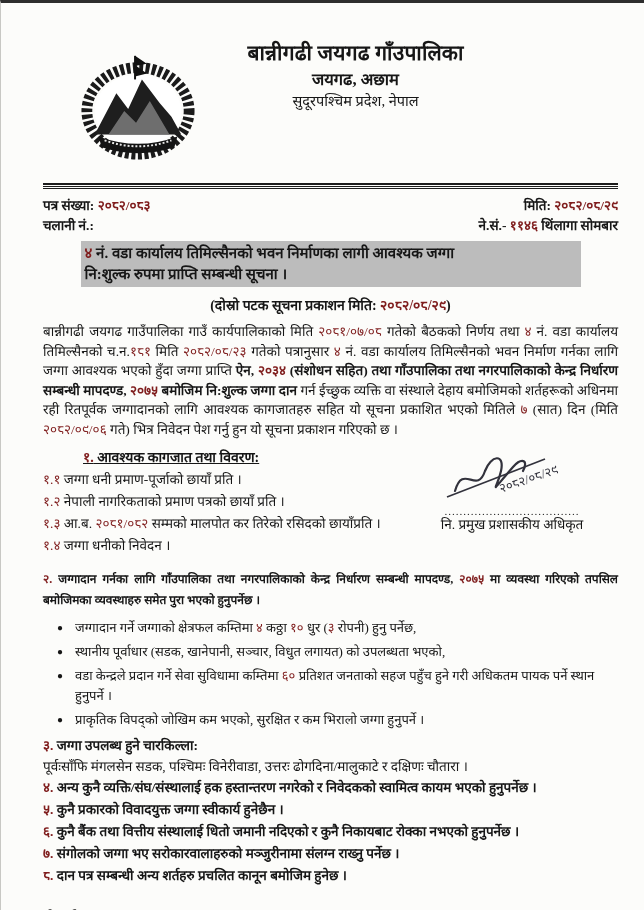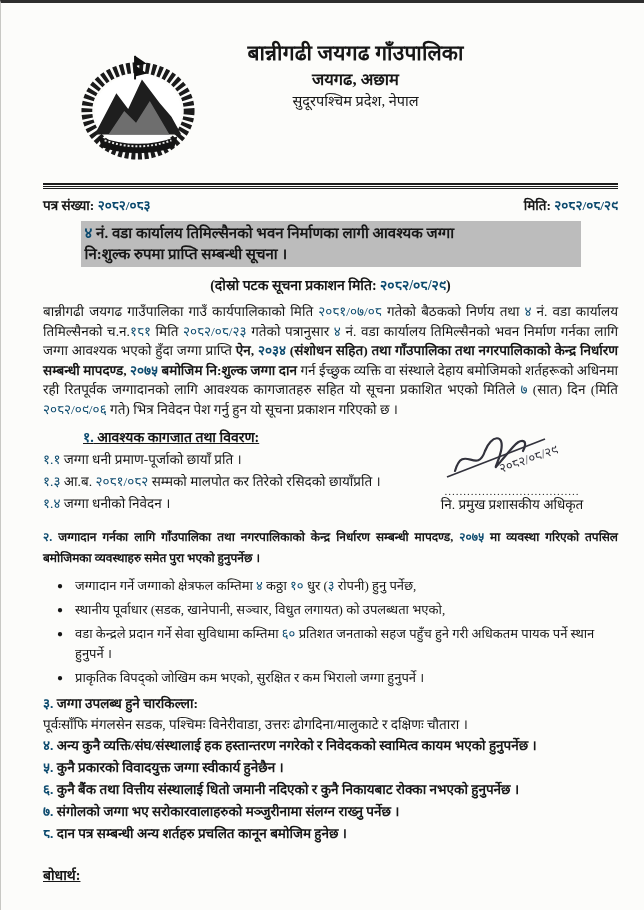--- a/index.html
+++ b/index.html
@@ -30,21 +30,21 @@
   
   .notice-box{
     background:#bcbcbc;margin:5px auto 0 auto;width:492px;
     text-align:left;font-weight:bold;font-size:15px;line-height:21px;padding:2px 4px;
   }
   .publish-line{text-align:center;font-weight:bold;font-size:14px;margin-top:9px;line-height:20px;}
   
   .body-par{margin:6px 0 0 0;font-size:13.5px;line-height:19.5px;text-align:justify;}
   
   .s-b{font-weight:bold;}
-  .s-r{color:#0c4a6e;}
+  .s-r{color:#7f1d1d;}
   
   .mid{display:flex;margin-top:8px;}
   .left-col{flex:1;min-width:0;}
   .sec-head{font-size:14px;font-weight:bold;text-decoration:underline;line-height:22px;margin-left:40px;}
   .doc-item{font-size:13.5px;line-height:22px;}
   .sig{width:212px;text-align:center;position:relative;padding-top:2px;}
   .sig svg{display:block;margin:0 auto;}
   .sig .dots{font-size:11px;letter-spacing:1px;line-height:8px;color:#222;}
   .sig .name{font-size:14px;line-height:19px;margin-top:2px;}
   .sig .title{font-size:13.5px;line-height:19px;}
@@ -90,34 +90,39 @@
         <i></i>
         <i></i>
         <i></i>
       </div>
 
     <div class="meta">
       <div class="row">
         <div><span class="s-b">पत्र संख्या: </span><span class="s-r">२०८२/०८३</span></div>
         <div><span class="s-b">मिति: </span><span class="s-r">२०८२/०८/२९</span></div>
       </div>
+      <div class="row">
+        <div><span class="s-b">चलानी नं.:</span></div>
+        <div><span class="s-b">ने.सं.- </span><span class="s-r">११४६</span><span class="s-b"> थिंलागा सोमबार</span></div>
+      </div>
     </div>
 
     <div class="notice-box">
       <div><span class="s-r s-b">४</span><span class="s-b"> नं. वडा कार्यालय तिमिल्सैनको भवन निर्माणका लागी आवश्यक जग्गा</span></div>
       <div><span class="s-b">नि:शुल्क रुपमा प्राप्ति सम्बन्धी सूचना ।</span></div>
     </div>
     <div class="publish-line"><span class="s-b">(दोस्रो पटक सूचना प्रकाशन मिति: </span><span class="s-r s-b">२०८२/०८/२९</span><span class="s-b">)</span></div>
 
     <p class="body-par"><span>बान्नीगढी जयगढ गाउँपालिका गाउँ कार्यपालिकाको मिति </span><span class="s-r">२०८१/०७/०८</span><span> गतेको बैठकको निर्णय तथा </span><span class="s-r">४</span><span> नं. वडा कार्यालय तिमिल्सैनको च.न.</span><span class="s-r">१८१</span><span> मिति </span><span class="s-r">२०८२/०८/२३</span><span> गतेको पत्रानुसार </span><span class="s-r">४</span><span> नं. वडा कार्यालय तिमिल्सैनको भवन निर्माण गर्नका लागि जग्गा आवश्यक भएको हुँदा जग्गा प्राप्ति </span><span class="s-b">ऐन, </span><span class="s-r s-b">२०३४</span><span class="s-b"> (संशोधन सहित) तथा गाँउपालिका तथा नगरपालिकाको केन्द्र निर्धारण सम्बन्धी मापदण्ड, </span><span class="s-r s-b">२०७५</span><span class="s-b"> बमोजिम नि:शुल्क जग्गा दान</span><span> गर्न ईच्छुक व्यक्ति वा संस्थाले देहाय बमोजिमको शर्तहरूको अधिनमा रही रितपूर्वक जग्गादानको लागि आवश्यक कागजातहरु सहित यो सूचना प्रकाशित भएको मितिले </span><span class="s-r">७</span><span> (सात) दिन (मिति </span><span class="s-r">२०८२/०९/०६</span><span> गते) भित्र निवेदन पेश गर्नु हुन यो सूचना प्रकाशन गरिएको छ ।</span></p>
 
     <div class="mid">
       <div class="left-col">
         <div class="sec-head"><span class="s-r s-b">१.</span><span class="s-b"> आवश्यक कागजात तथा विवरण:</span></div>
         <div class="doc-item"><span class="s-r">१.१</span><span> जग्गा धनी प्रमाण-पूर्जाको छायाँ प्रति ।</span></div>
+        <div class="doc-item"><span class="s-r">१.२</span><span> नेपाली नागरिकताको प्रमाण पत्रको छायाँ प्रति ।</span></div>
         <div class="doc-item"><span class="s-r">१.३</span><span> आ.ब. </span><span class="s-r">२०८१/०८२</span><span> सम्मको मालपोत कर तिरेको रसिदको छायाँप्रति ।</span></div>
         <div class="doc-item"><span class="s-r">१.४</span><span> जग्गा धनीको निवेदन ।</span></div>
       </div>
       <div class="sig">
         <svg width="190" height="58" viewBox="0 0 190 58">
           <path d="M38 42 C46 14, 60 46, 68 22 C74 6, 88 4, 84 22 C80 40, 70 48, 96 18 C104 9, 112 10, 106 22" fill="none" stroke="#32323c" stroke-width="2.2" stroke-linecap="round"></path>
           <path d="M30 48 L128 10" fill="none" stroke="#32323c" stroke-width="1.6"></path>
           <text x="84" y="44" transform="rotate(-19 84 44)" font-size="13" fill="#32323c">२०८२/०८/२९</text>
         </svg>
         <div class="dots">....................................</div>

